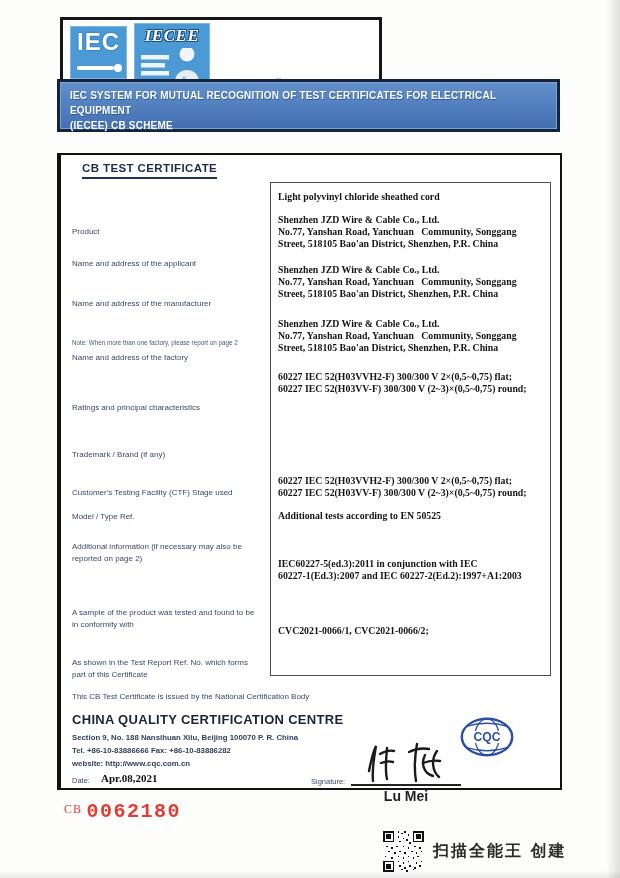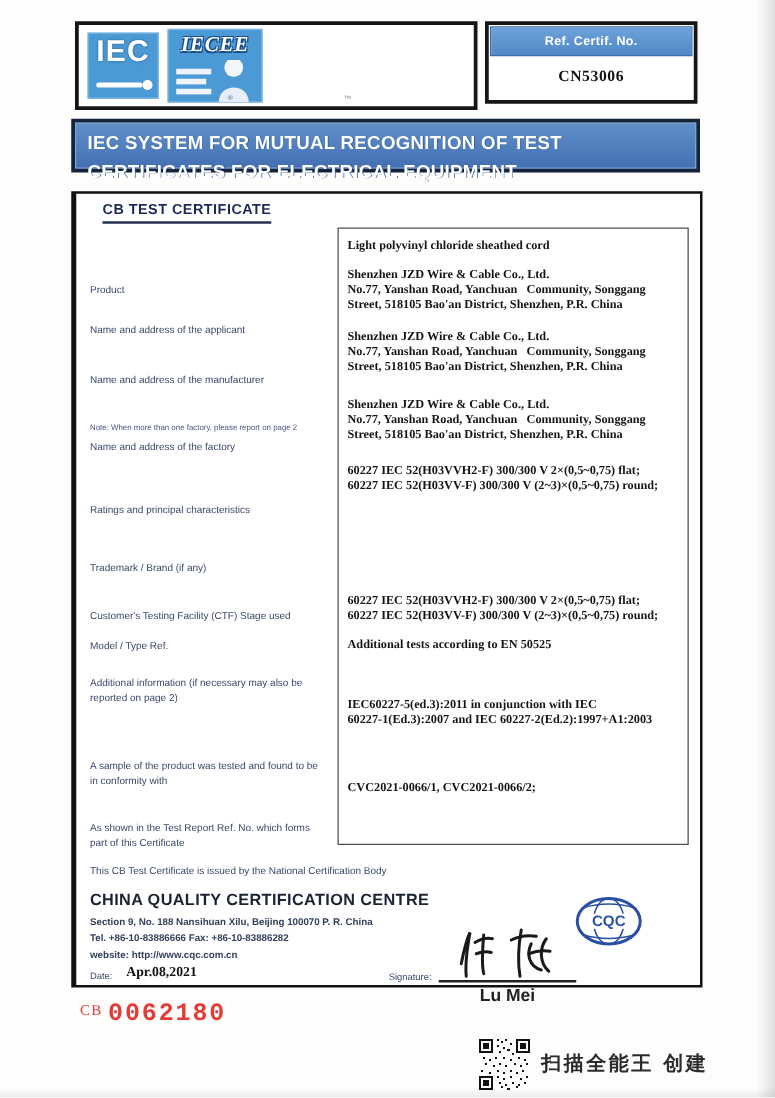--- a/index.html
+++ b/index.html
@@ -31,24 +31,24 @@
 
   .ref-box { position:absolute; left:388px; top:17px; width:170px; height:66px;
     border:3px solid #161616; background:#fff; padding:1px; }
   .ref-box-header { height:24px; background:linear-gradient(180deg,#6ba2d8,#5189c8);
     border:1px solid #3c6ea6; display:flex; align-items:center; justify-content:center;
     color:#fff; font-weight:bold; font-size:10px; letter-spacing:0.3px; }
   .ref-box-value { text-align:center; font-family:"Liberation Serif", serif; font-weight:bold;
     font-size:12.5px; color:#111; margin-top:9px; letter-spacing:0.5px; }
 
   
-  .banner { position:absolute; left:57px; top:95px; width:503px; height:43px;
+  .banner { position:absolute; left:57px; top:79px; width:503px; height:53px;
     border:3px solid #16233c; background:linear-gradient(180deg,#6190ca,#436fb2);
     box-shadow: inset 0 0 0 1px #7aa4d8; padding:6px 10px; color:#fff; font-weight:bold;
-    font-size:15px; line-height:1.5; letter-spacing:0.2px;
+    font-size:10px; line-height:1.5; letter-spacing:0.2px;
     text-shadow:0.5px 0.5px 0 #2c5591; }
 
   
   .main-box { position:absolute; left:57px; top:153px; width:505px; height:637px;
     border:2px solid #111; border-left-width:4px; background:#fff; }
   .cb-title { position:absolute; left:21px; top:7px; font-weight:bold; font-size:11.5px;
     letter-spacing:0.4px; color:#1d2b52; border-bottom:2px solid #23304f; padding-bottom:2.5px; }
   .value-box { position:absolute; left:209px; top:27px; width:281px; height:494px;
     border:1.5px solid #4e4e4e; }
   .fl { position:absolute; left:11px; width:186px; font-size:8px; color:#3b486b; line-height:1.55;margin-top:28px; }
@@ -98,24 +98,20 @@
         <rect x="7" y="15" width="24" height="4.5" fill="#eef4fa"></rect>
         <rect x="7" y="23" width="28" height="4.5" fill="#eef4fa"></rect>
         <circle cx="53" cy="6" r="7.5" fill="#f2f6fa"></circle>
         <path d="M41,34 C41,18 65,18 65,34 Z" fill="#e8eef6"></path>
       </svg>
     </div>
     <span class="reg-mark">®</span>
     <span class="tm-mark">™</span>
   </div>
 
-  <div class="ref-box">
-    <div class="ref-box-header">Ref. Certif. No.</div>
-    <div class="ref-box-value">CN53006</div>
-  </div>
 
   <div class="banner">
     <div>IEC SYSTEM FOR MUTUAL RECOGNITION OF TEST CERTIFICATES FOR ELECTRICAL EQUIPMENT</div>
     <div>(IECEE) CB SCHEME</div>
   </div>
 
   <div class="main-box">
     <div class="cb-title">CB TEST CERTIFICATE</div>
     <div class="value-box"></div>
 

